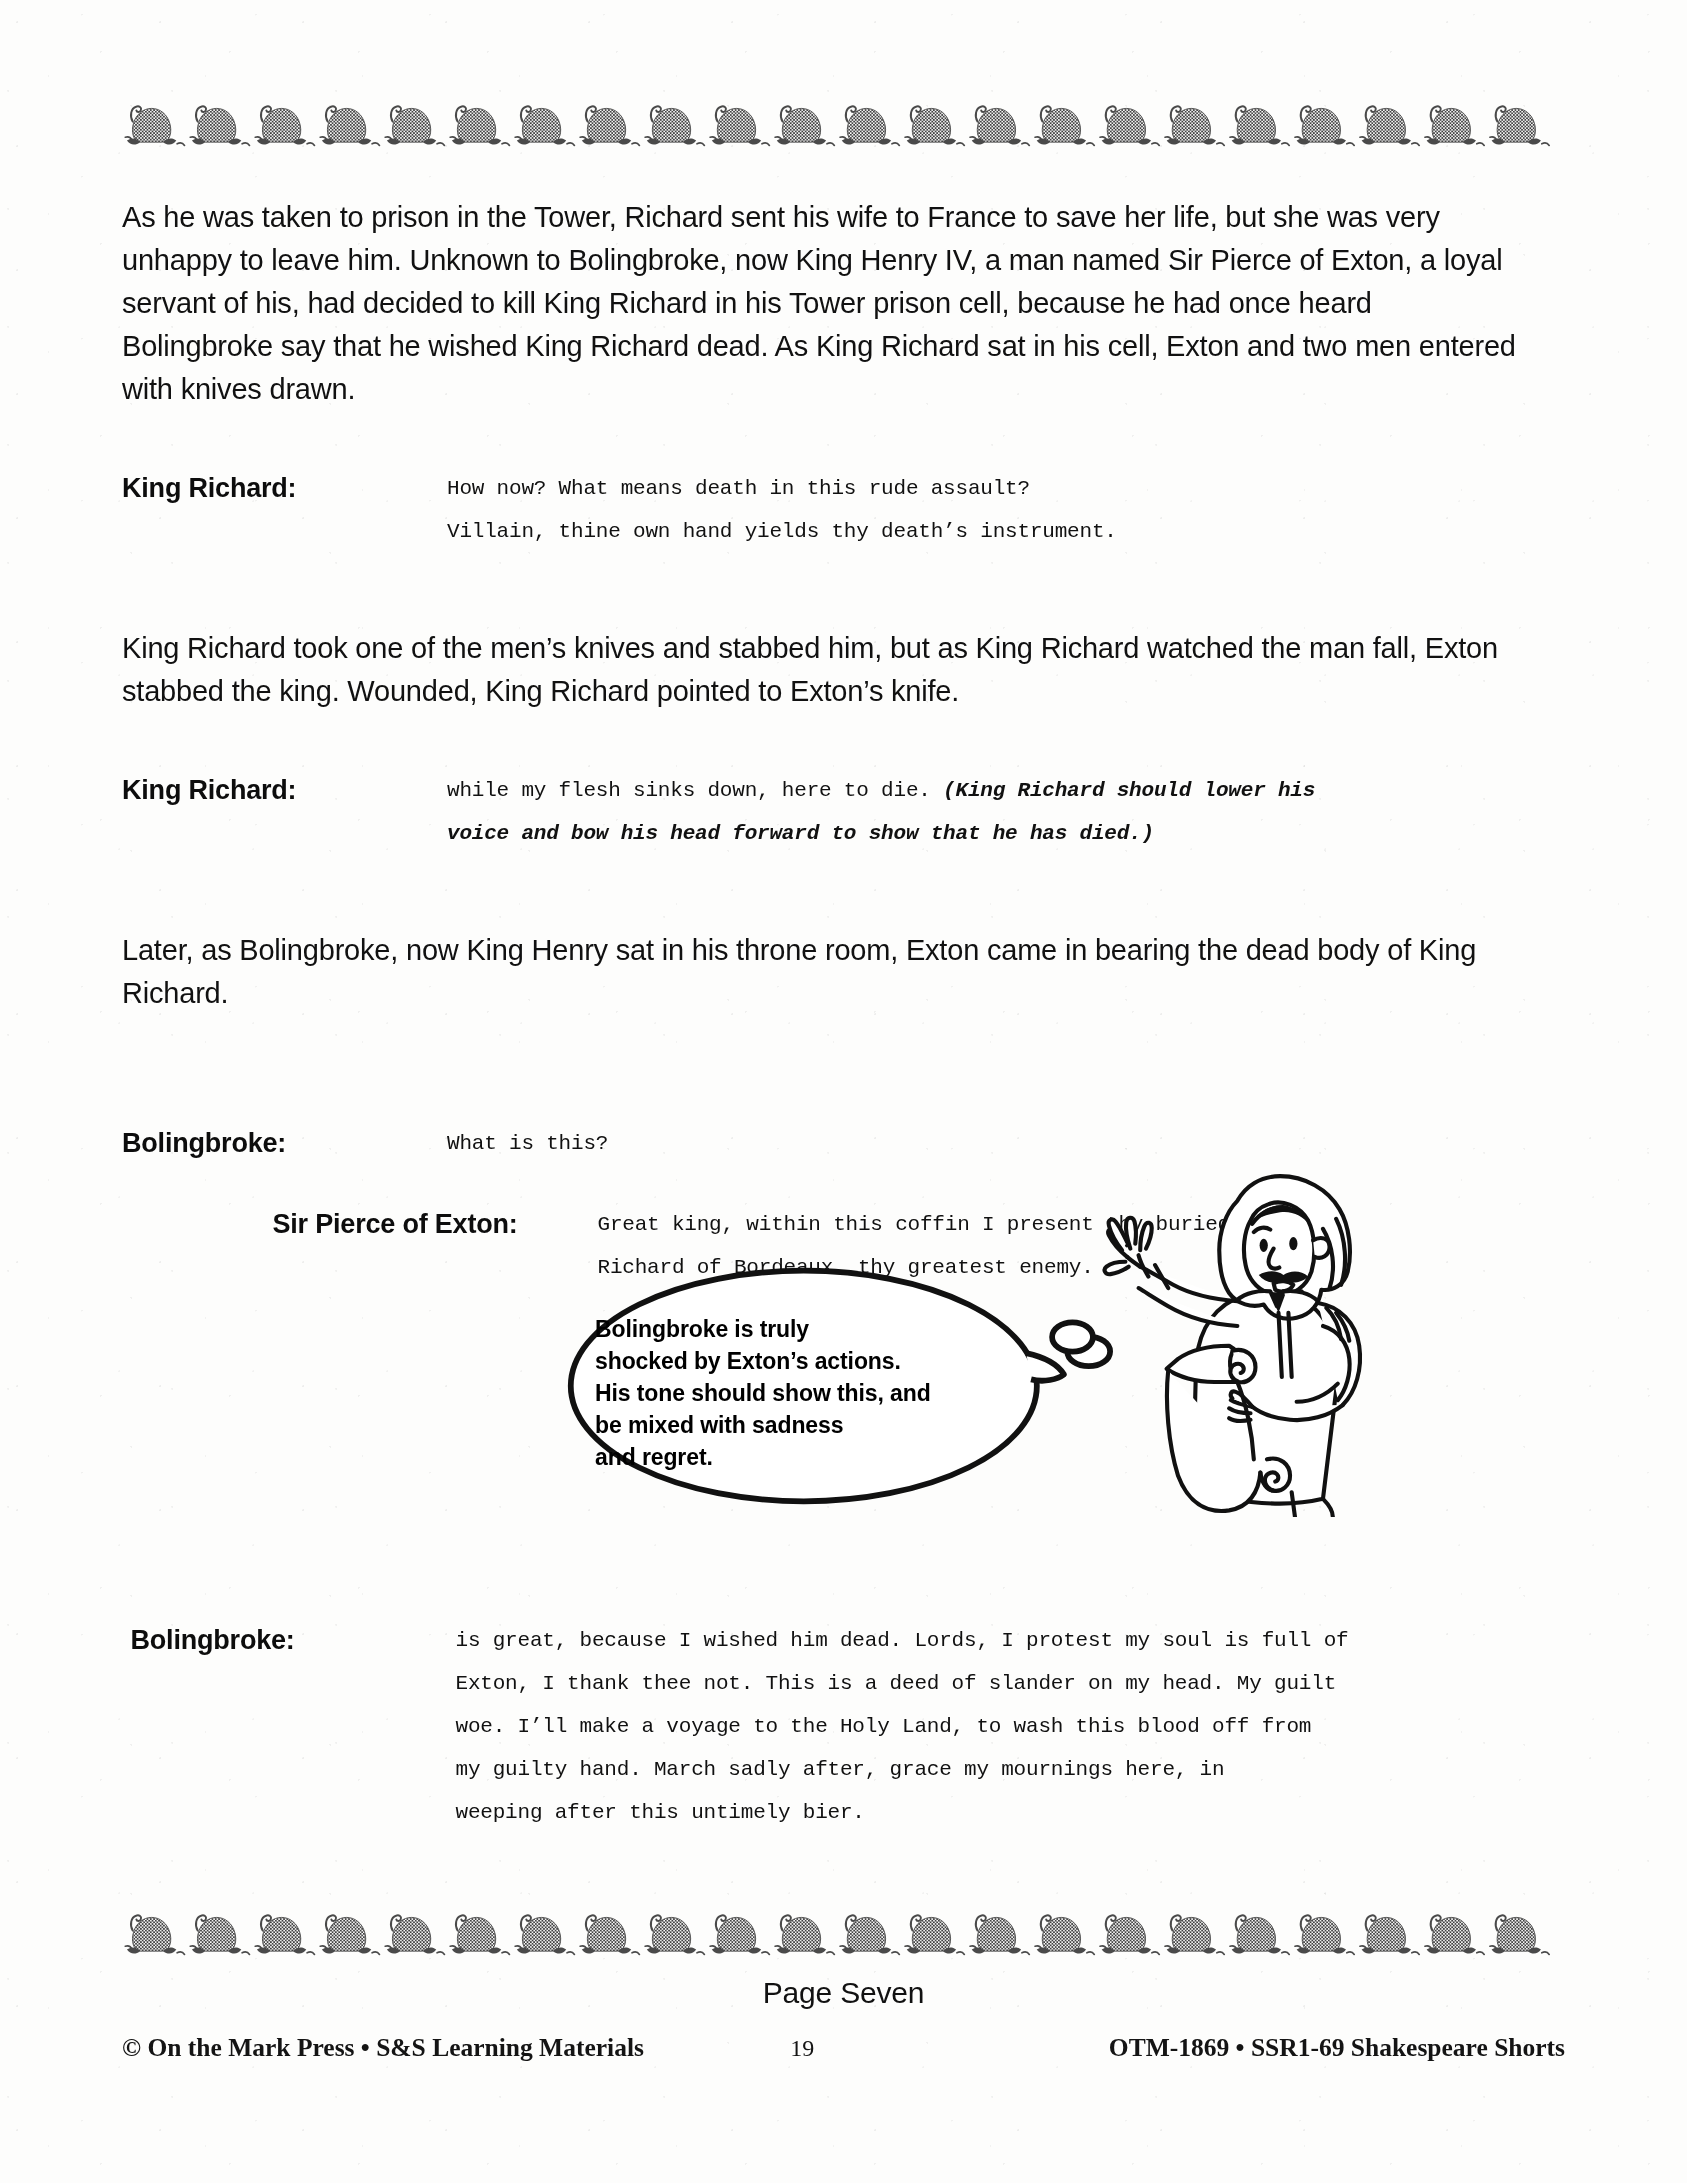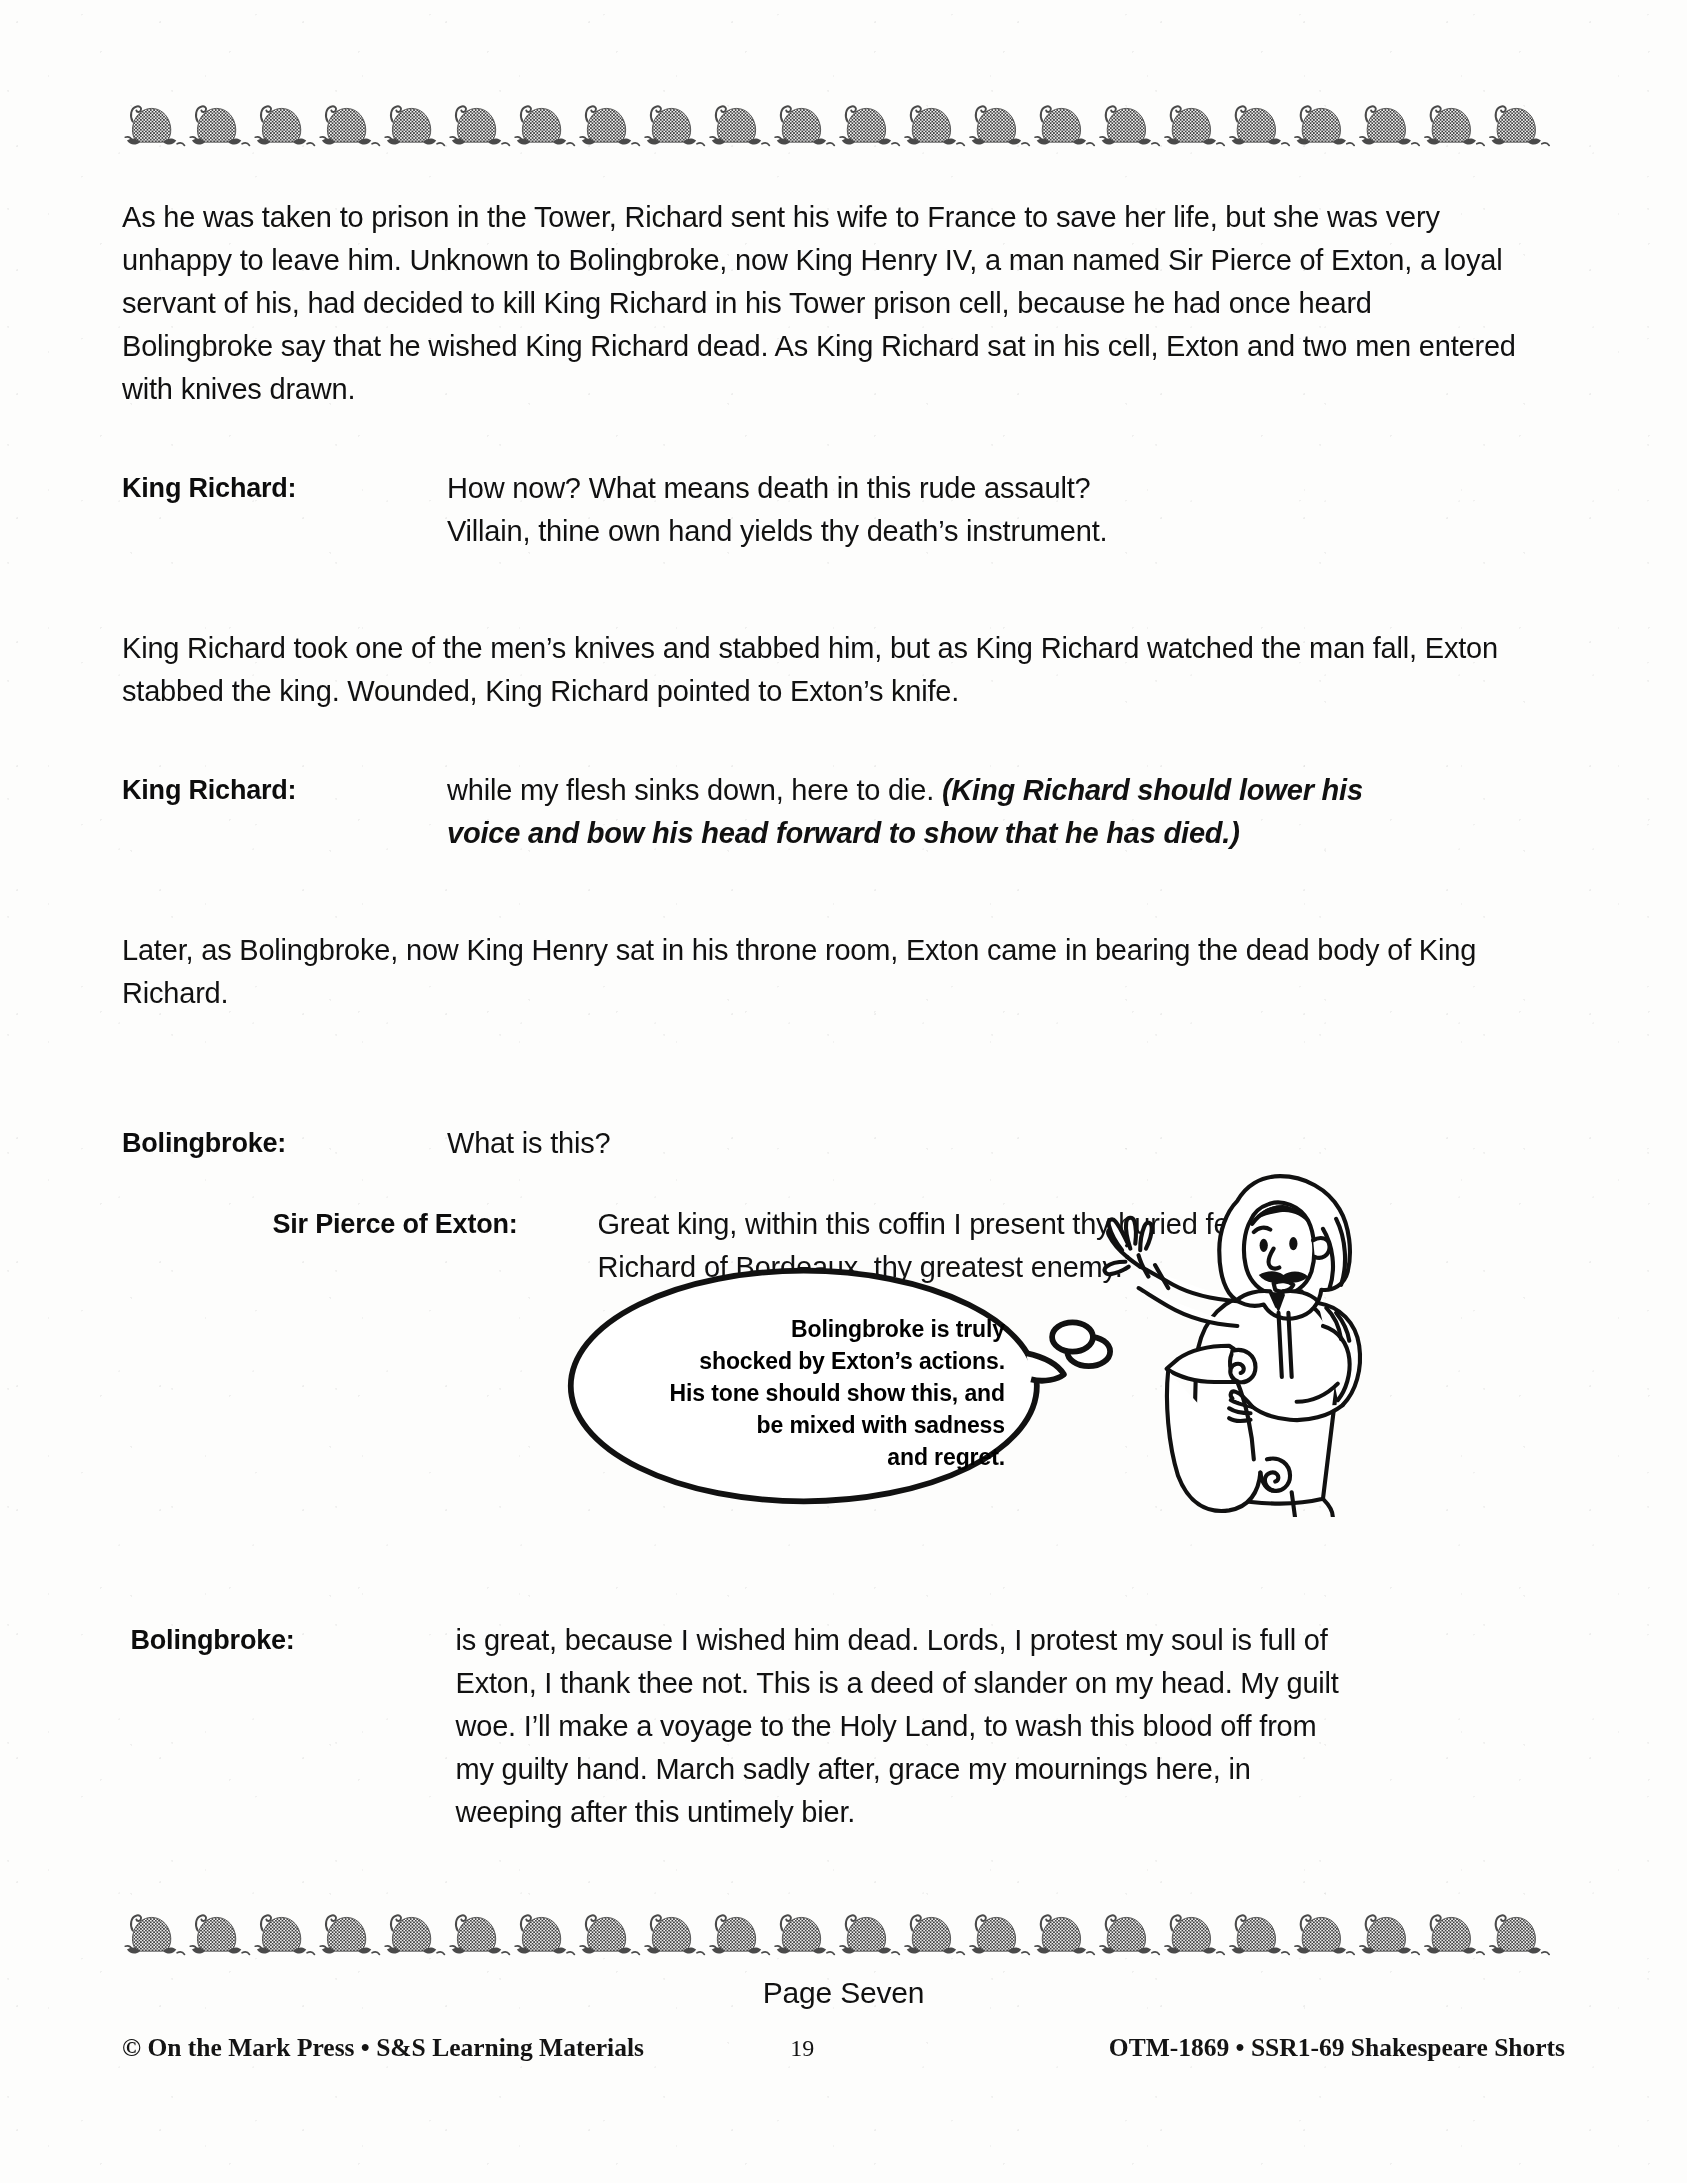--- a/index.html
+++ b/index.html
@@ -74,22 +74,22 @@
     font-family: "Liberation Sans", sans-serif;
     font-weight: bold;
     font-size: 27px;
     line-height: 43px;
     color: #0d0d0d;
     letter-spacing: -0.2px;
     white-space: nowrap;
   }
   .speech-lines {
     flex: 1 1 auto;
-    font-family: Liberation Sans, sans-serif;
-    font-size: 29px;
+    font-family: Liberation Mono, monospace;
+    font-size: 21px;
     line-height: 43px;
     color: #111111;
     letter-spacing: -0.2px;
   }
   .speech-lines .ln { display: block; }
   .stage-dir {
     font-style: italic;
     font-weight: bold;
   }
 
@@ -108,21 +108,21 @@
     top: 1254px;
     width: 527px;
     height: 264px;
   }
   #bubble-wrap svg { display: block; overflow: visible; }
   .bubble-text {
     position: absolute;
     left: 30px;
     top: 59px;
     width: 410px;
-    text-align: right;
+    text-align: left;
     font-family: "Liberation Sans", sans-serif;
     font-weight: bold;
     font-size: 23px;
     line-height: 32px;
     color: #000;
     letter-spacing: -0.1px;
   }
   .bubble-text span { display: block; }
 
   

